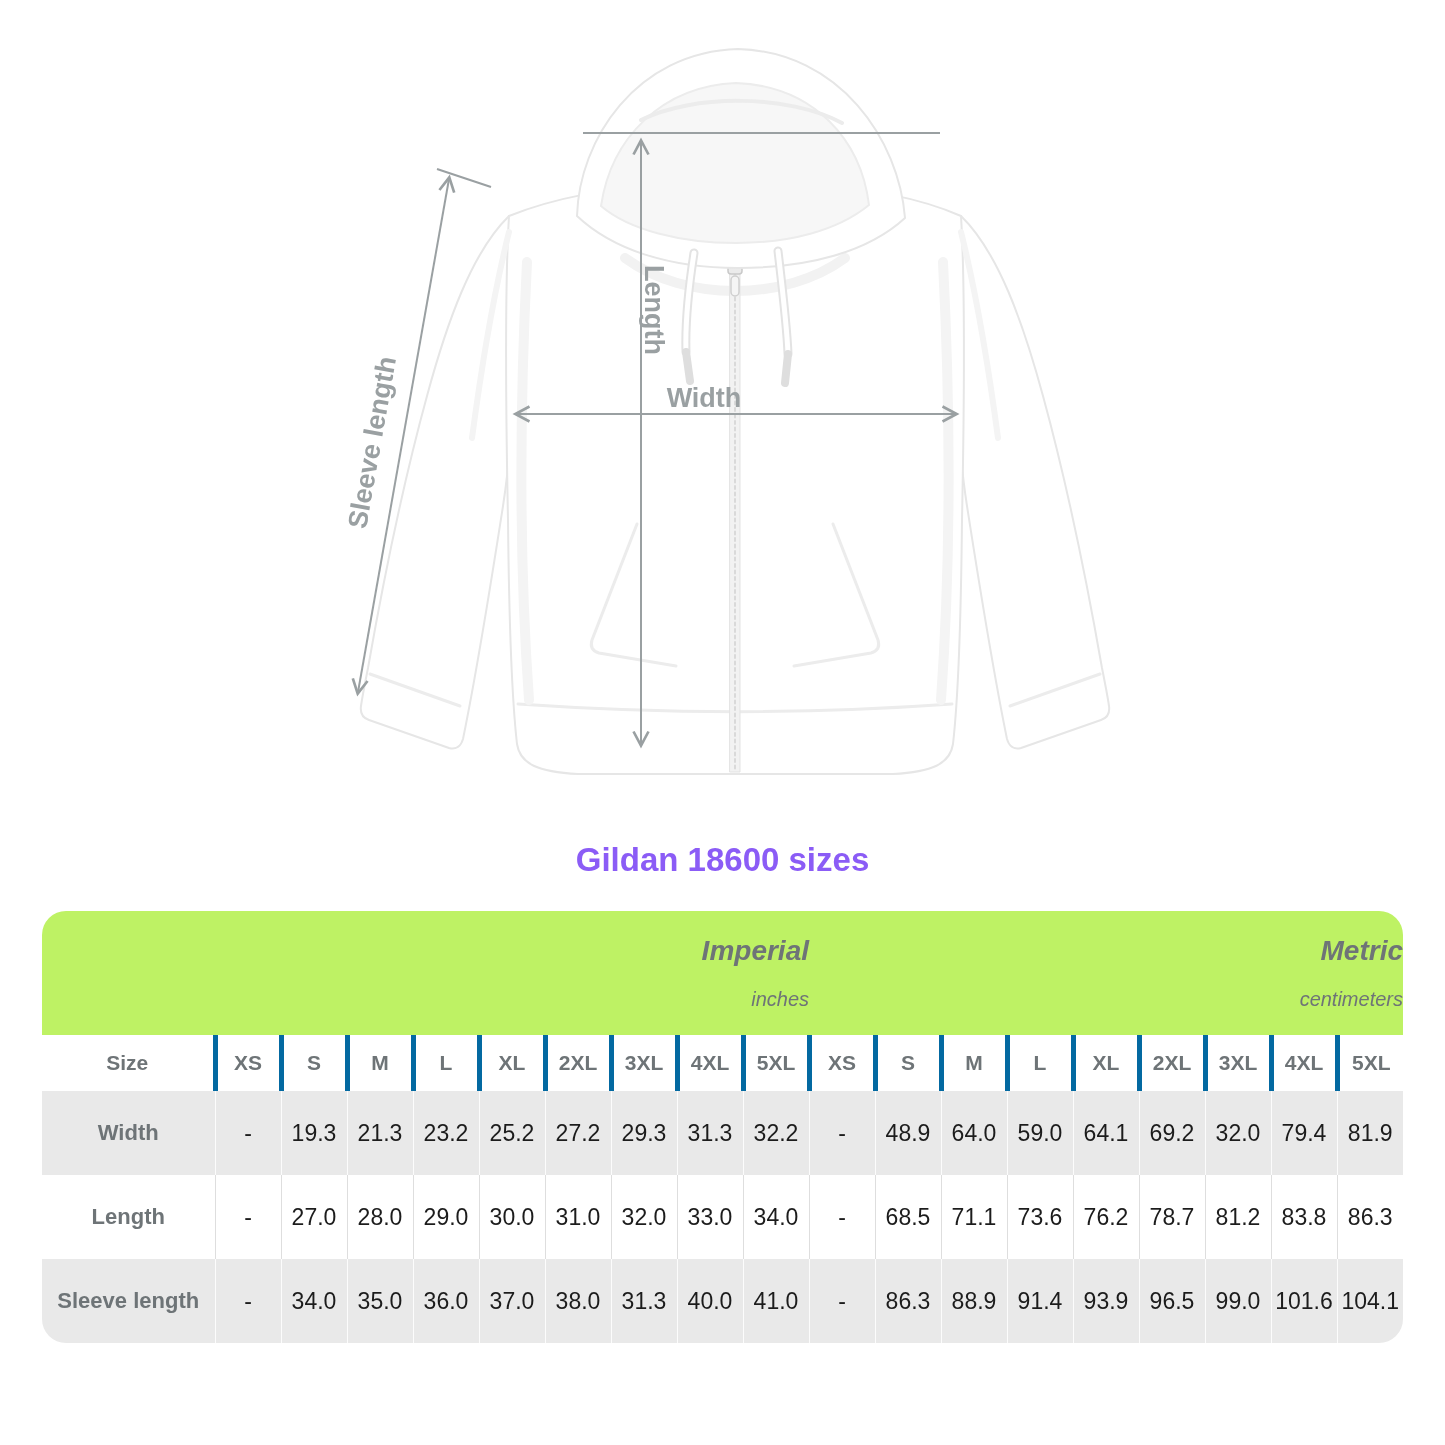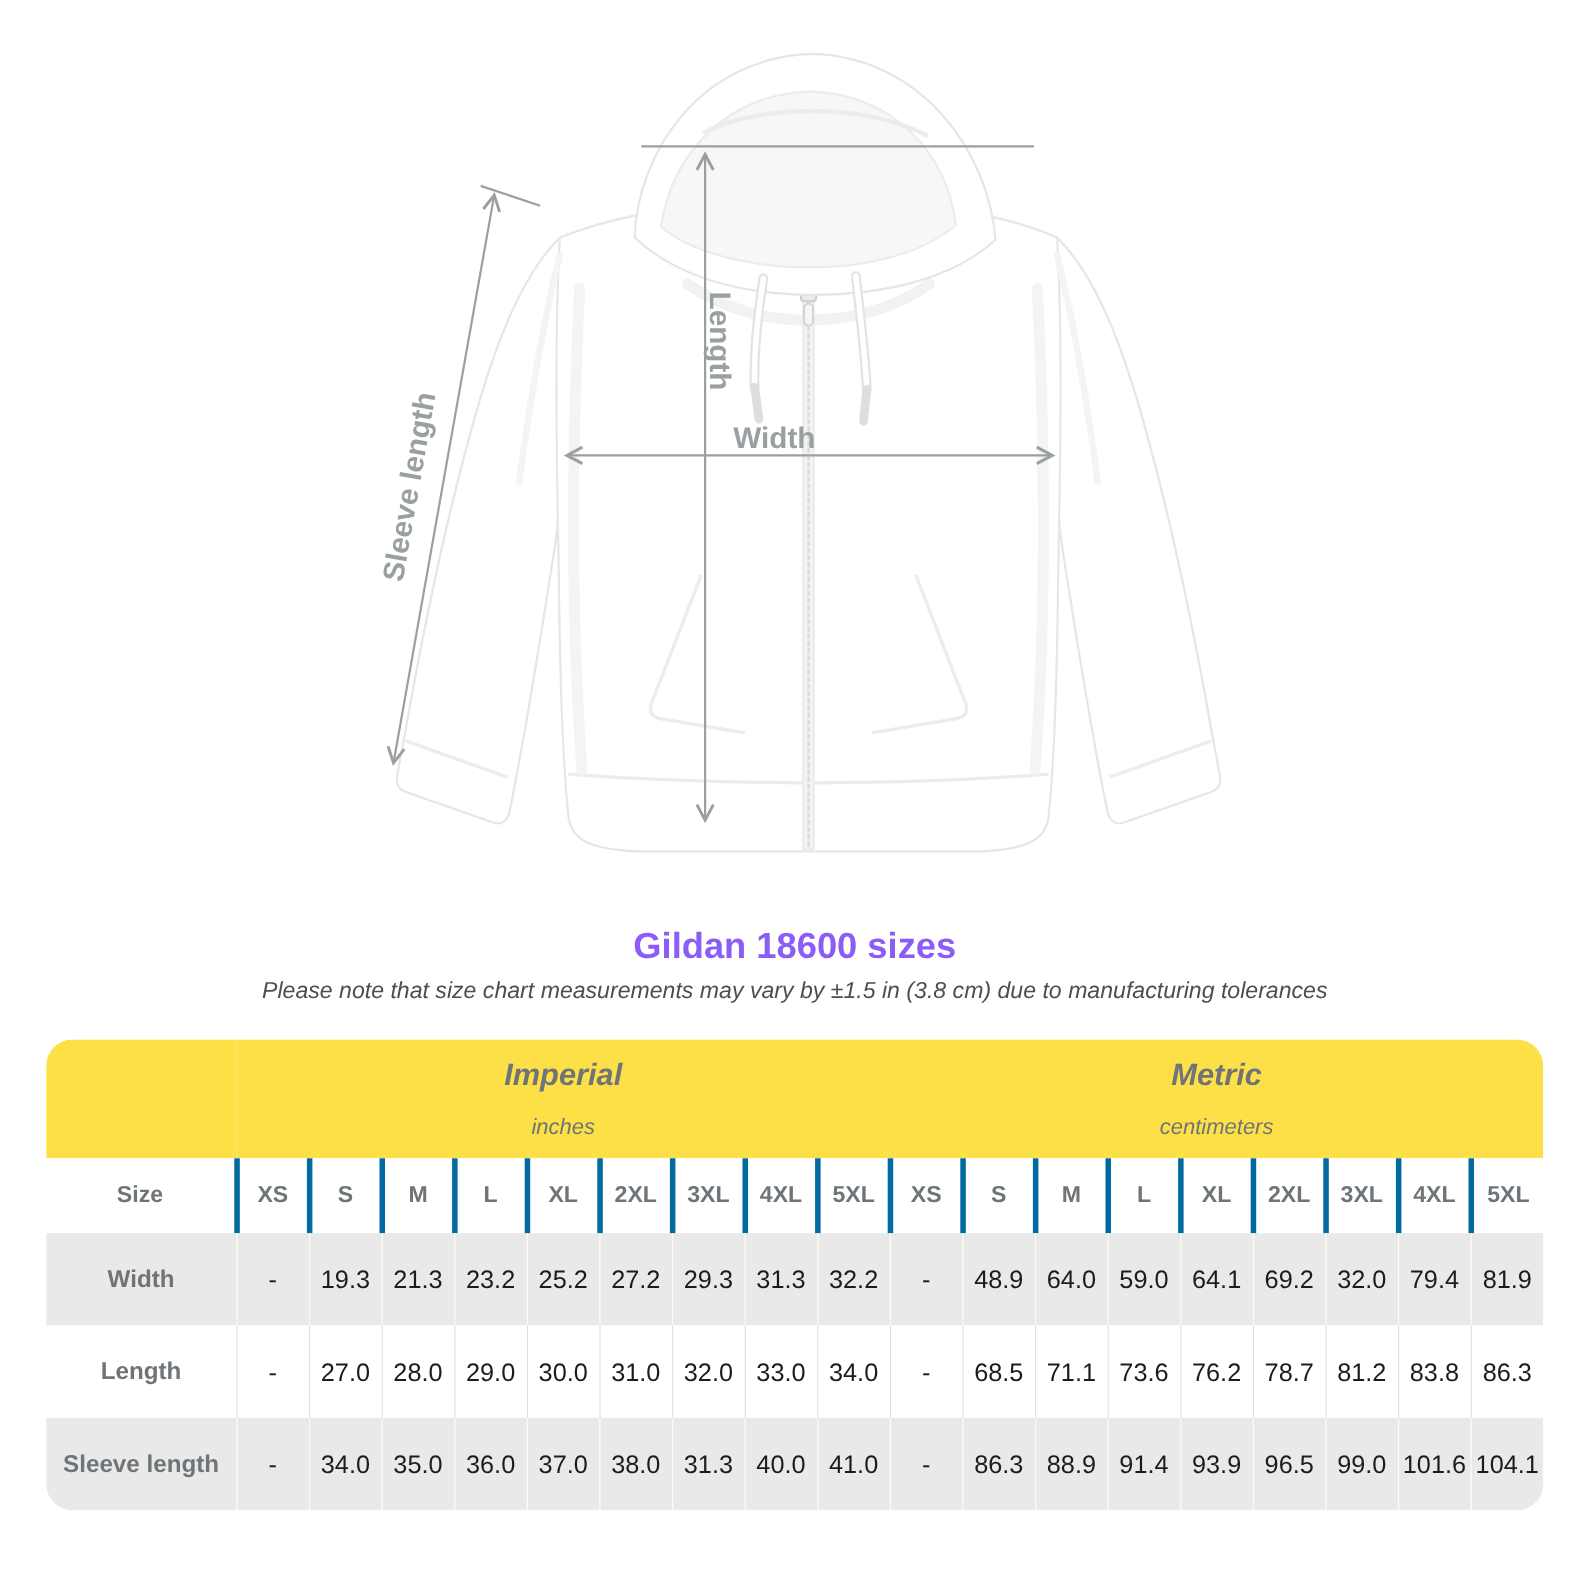--- a/index.html
+++ b/index.html
@@ -4,24 +4,24 @@
 <style>
   html,body{margin:0;padding:0;background:#ffffff;}
   .page{position:relative;width:1445px;height:1445px;background:#ffffff;
         font-family:"Liberation Sans",sans-serif;overflow:hidden;}
   .diagram{display:block;width:1445px;height:815px;}
   .chart-title{margin:26px 0 0;text-align:center;font-size:33px;font-weight:bold;color:#8b5cf6;}
   .chart-subtitle{margin:10px 0 0;text-align:center;font-size:21px;font-style:italic;color:#4e4e4e;}
   .table-wrap{margin:32px 42px 0;border-radius:24px;overflow:hidden;}
   table.size-chart{width:100%;border-collapse:collapse;table-layout:fixed;}
   .size-chart td,.size-chart th{text-align:center;vertical-align:middle;padding:0;}
-  tr.band td{background:#fde047;height:108px;}
+  tr.band td{background:#bef264;height:124px;text-align:right;}
   .g-name{font-size:28px;font-weight:bold;font-style:italic;color:#6e7477;}
   .g-unit{font-size:20px;font-style:italic;color:#6e7477;margin-top:21px;}
-  tr.size-row th{background:#ffffff;height:68px;font-size:21px;font-weight:bold;color:#6e7477;}
+  tr.size-row th{background:#ffffff;height:56px;font-size:21px;font-weight:bold;color:#6e7477;}
   tr.size-row th + th{border-left:5px solid #0369a1;}
   tr.data-row td{height:84px;font-size:23px;color:#1c1c1c;}
   tr.data-row td.rowlabel{font-size:22px;font-weight:bold;color:#6e7477;}
   tr.stripe td{background:#e9e9e9;}
   tr.stripe td + td{border-left:1px solid rgba(255,255,255,0.85);}
   tr.plain td{background:#ffffff;}
   tr.plain td + td{border-left:1px solid #dedede;}
   .ann-label{font-size:27px;font-weight:bold;fill:#9aa0a2;}
 </style>
 </head>
@@ -77,21 +77,20 @@
       <line x1="517" y1="414" x2="955" y2="414" stroke-width="2" marker-start="url(#ah)" marker-end="url(#ah)"></line>
       <line x1="449" y1="179" x2="358" y2="692" stroke-width="2" marker-start="url(#ah)" marker-end="url(#ah)"></line>
       <line x1="437" y1="169" x2="491" y2="187" stroke-width="2"></line>
       <text class="ann-label" x="645" y="310" text-anchor="middle" stroke="none" transform="rotate(90 645 310)">Length</text>
       <text class="ann-label" x="704" y="407" text-anchor="middle" stroke="none">Width</text>
       <text class="ann-label" x="381" y="444" text-anchor="middle" stroke="none" transform="rotate(-80 381 444)">Sleeve length</text>
     </g>
   </svg>
 
   <div class="chart-title">Gildan 18600 sizes</div>
-  <div class="chart-subtitle">Please note that size chart measurements may vary by ±1.5 in (3.8 cm) due to manufacturing tolerances</div>
 
   <div class="table-wrap">
     <table class="size-chart">
       <colgroup>
         <col style="width:173px">
         <col span="18">
       </colgroup>
       <tbody id="size-chart-rows">
         <tr class="band">
           <td></td>

